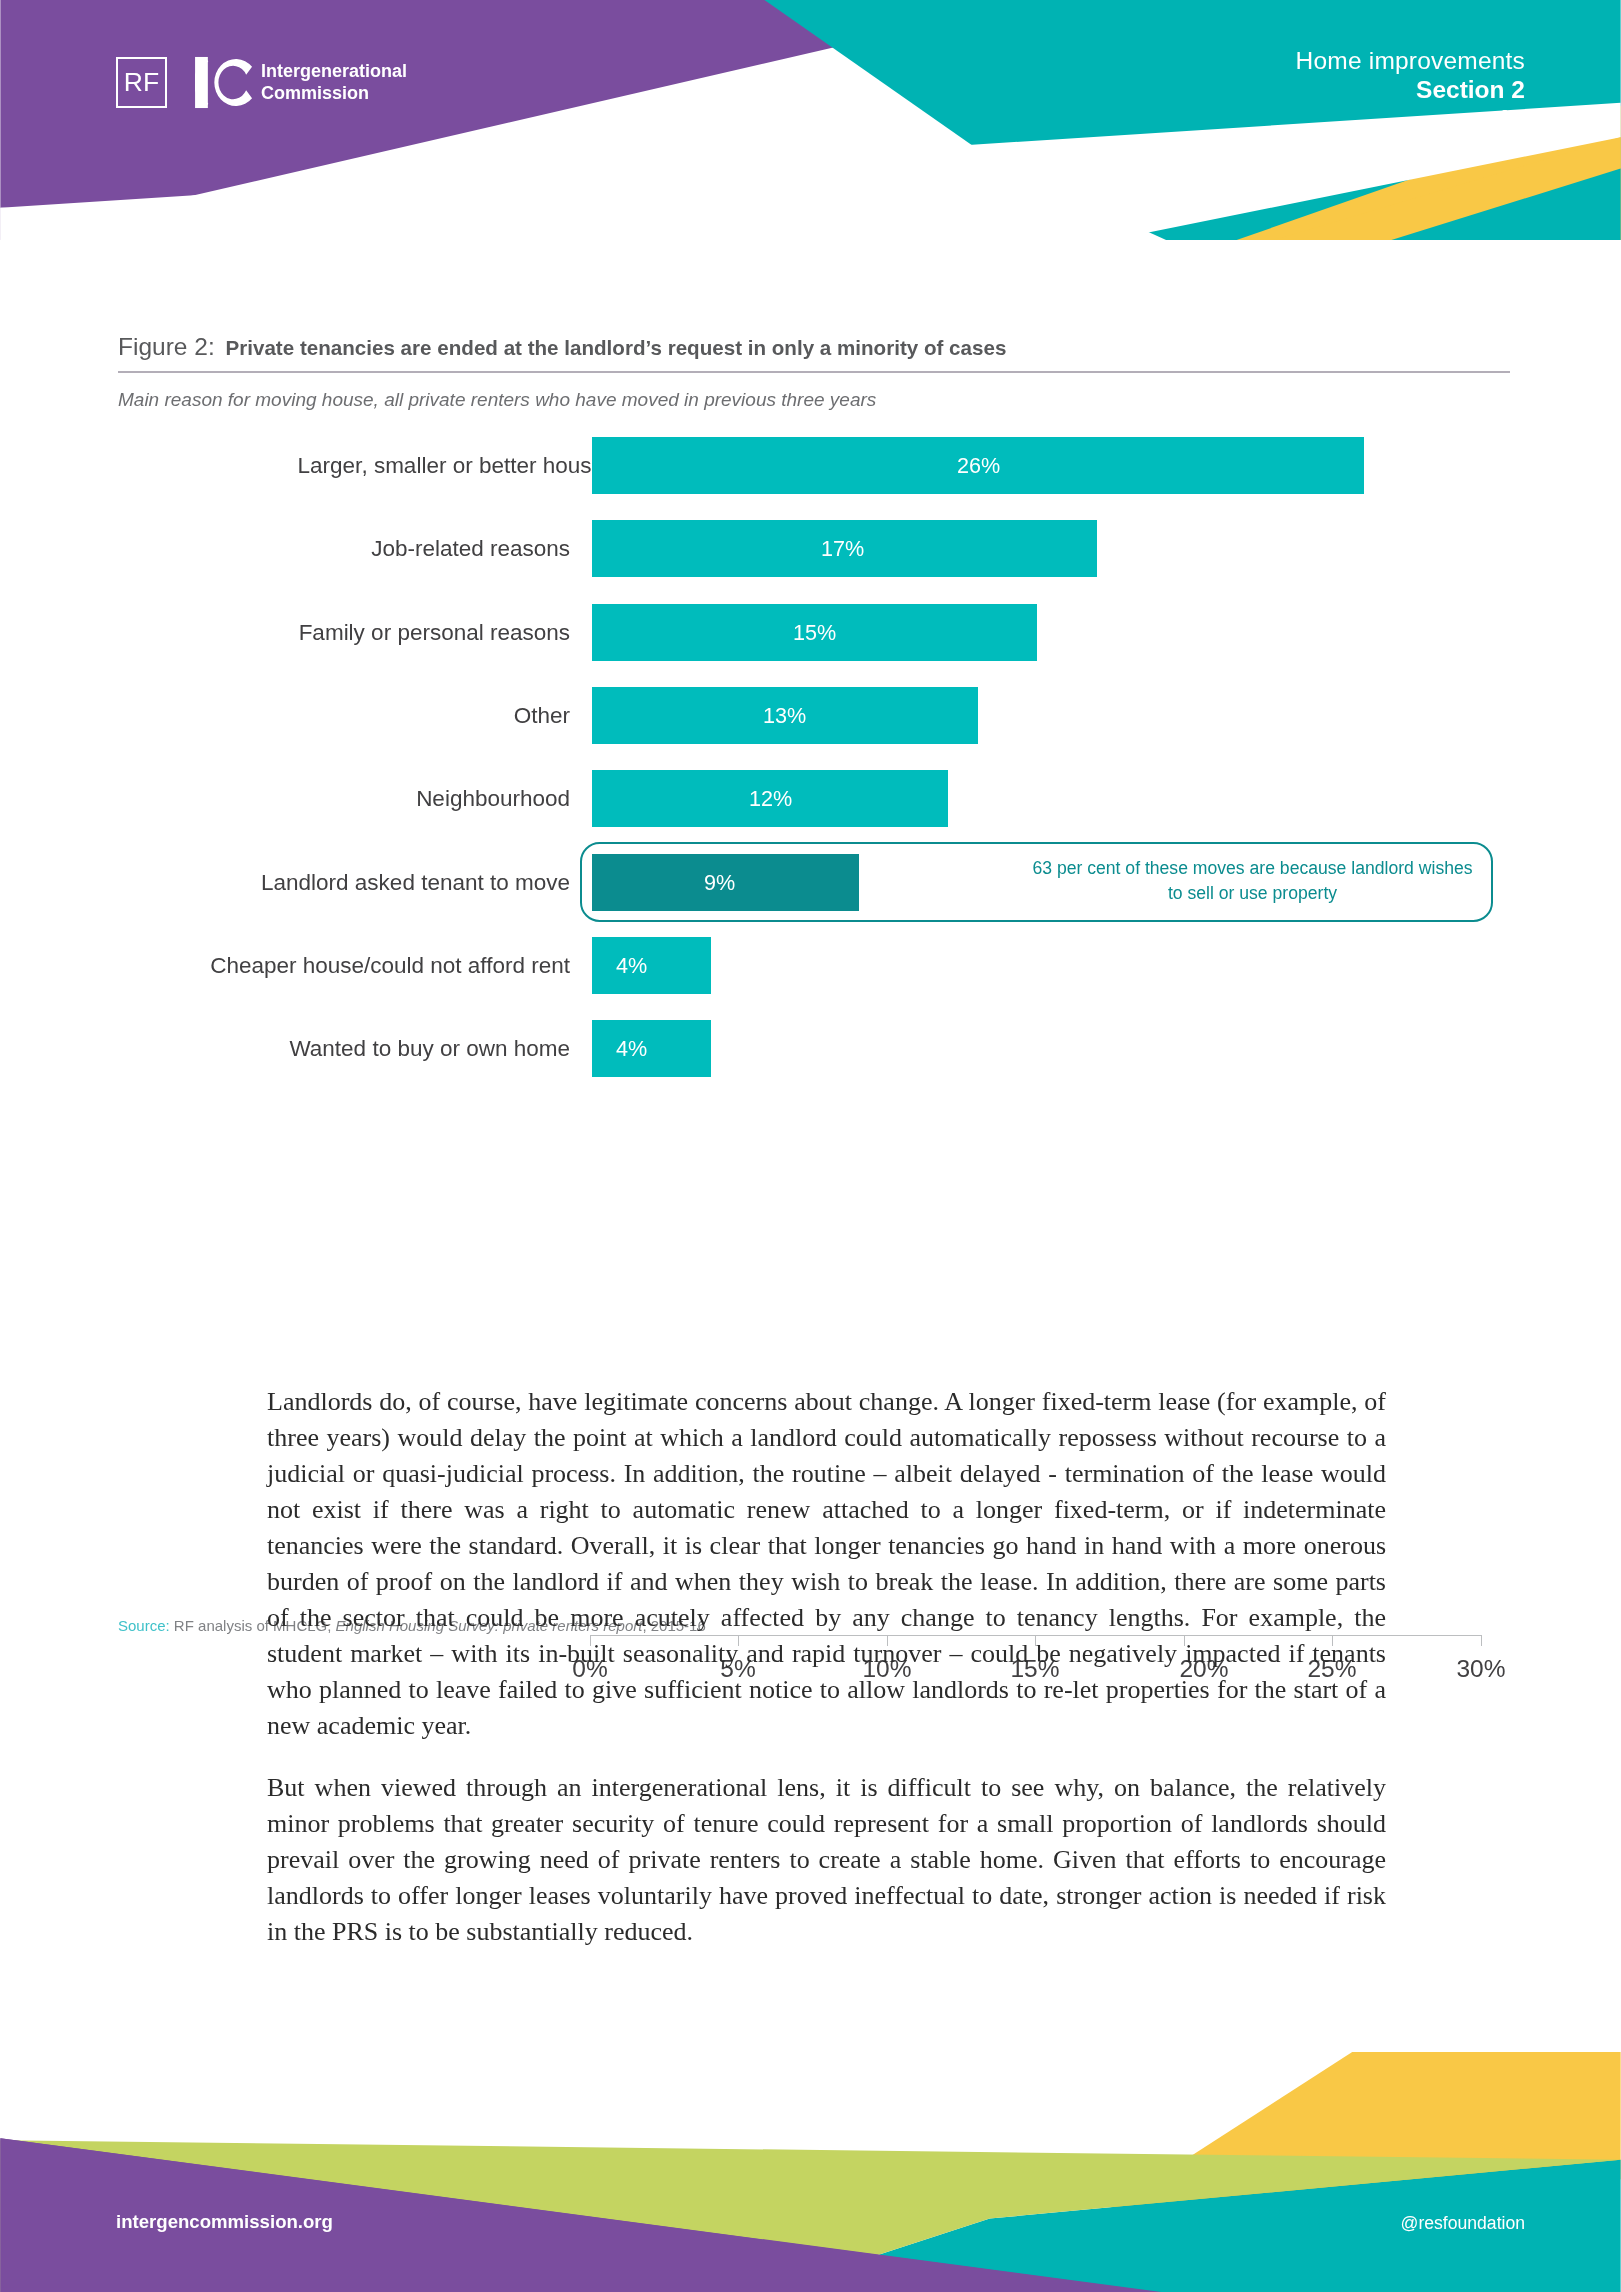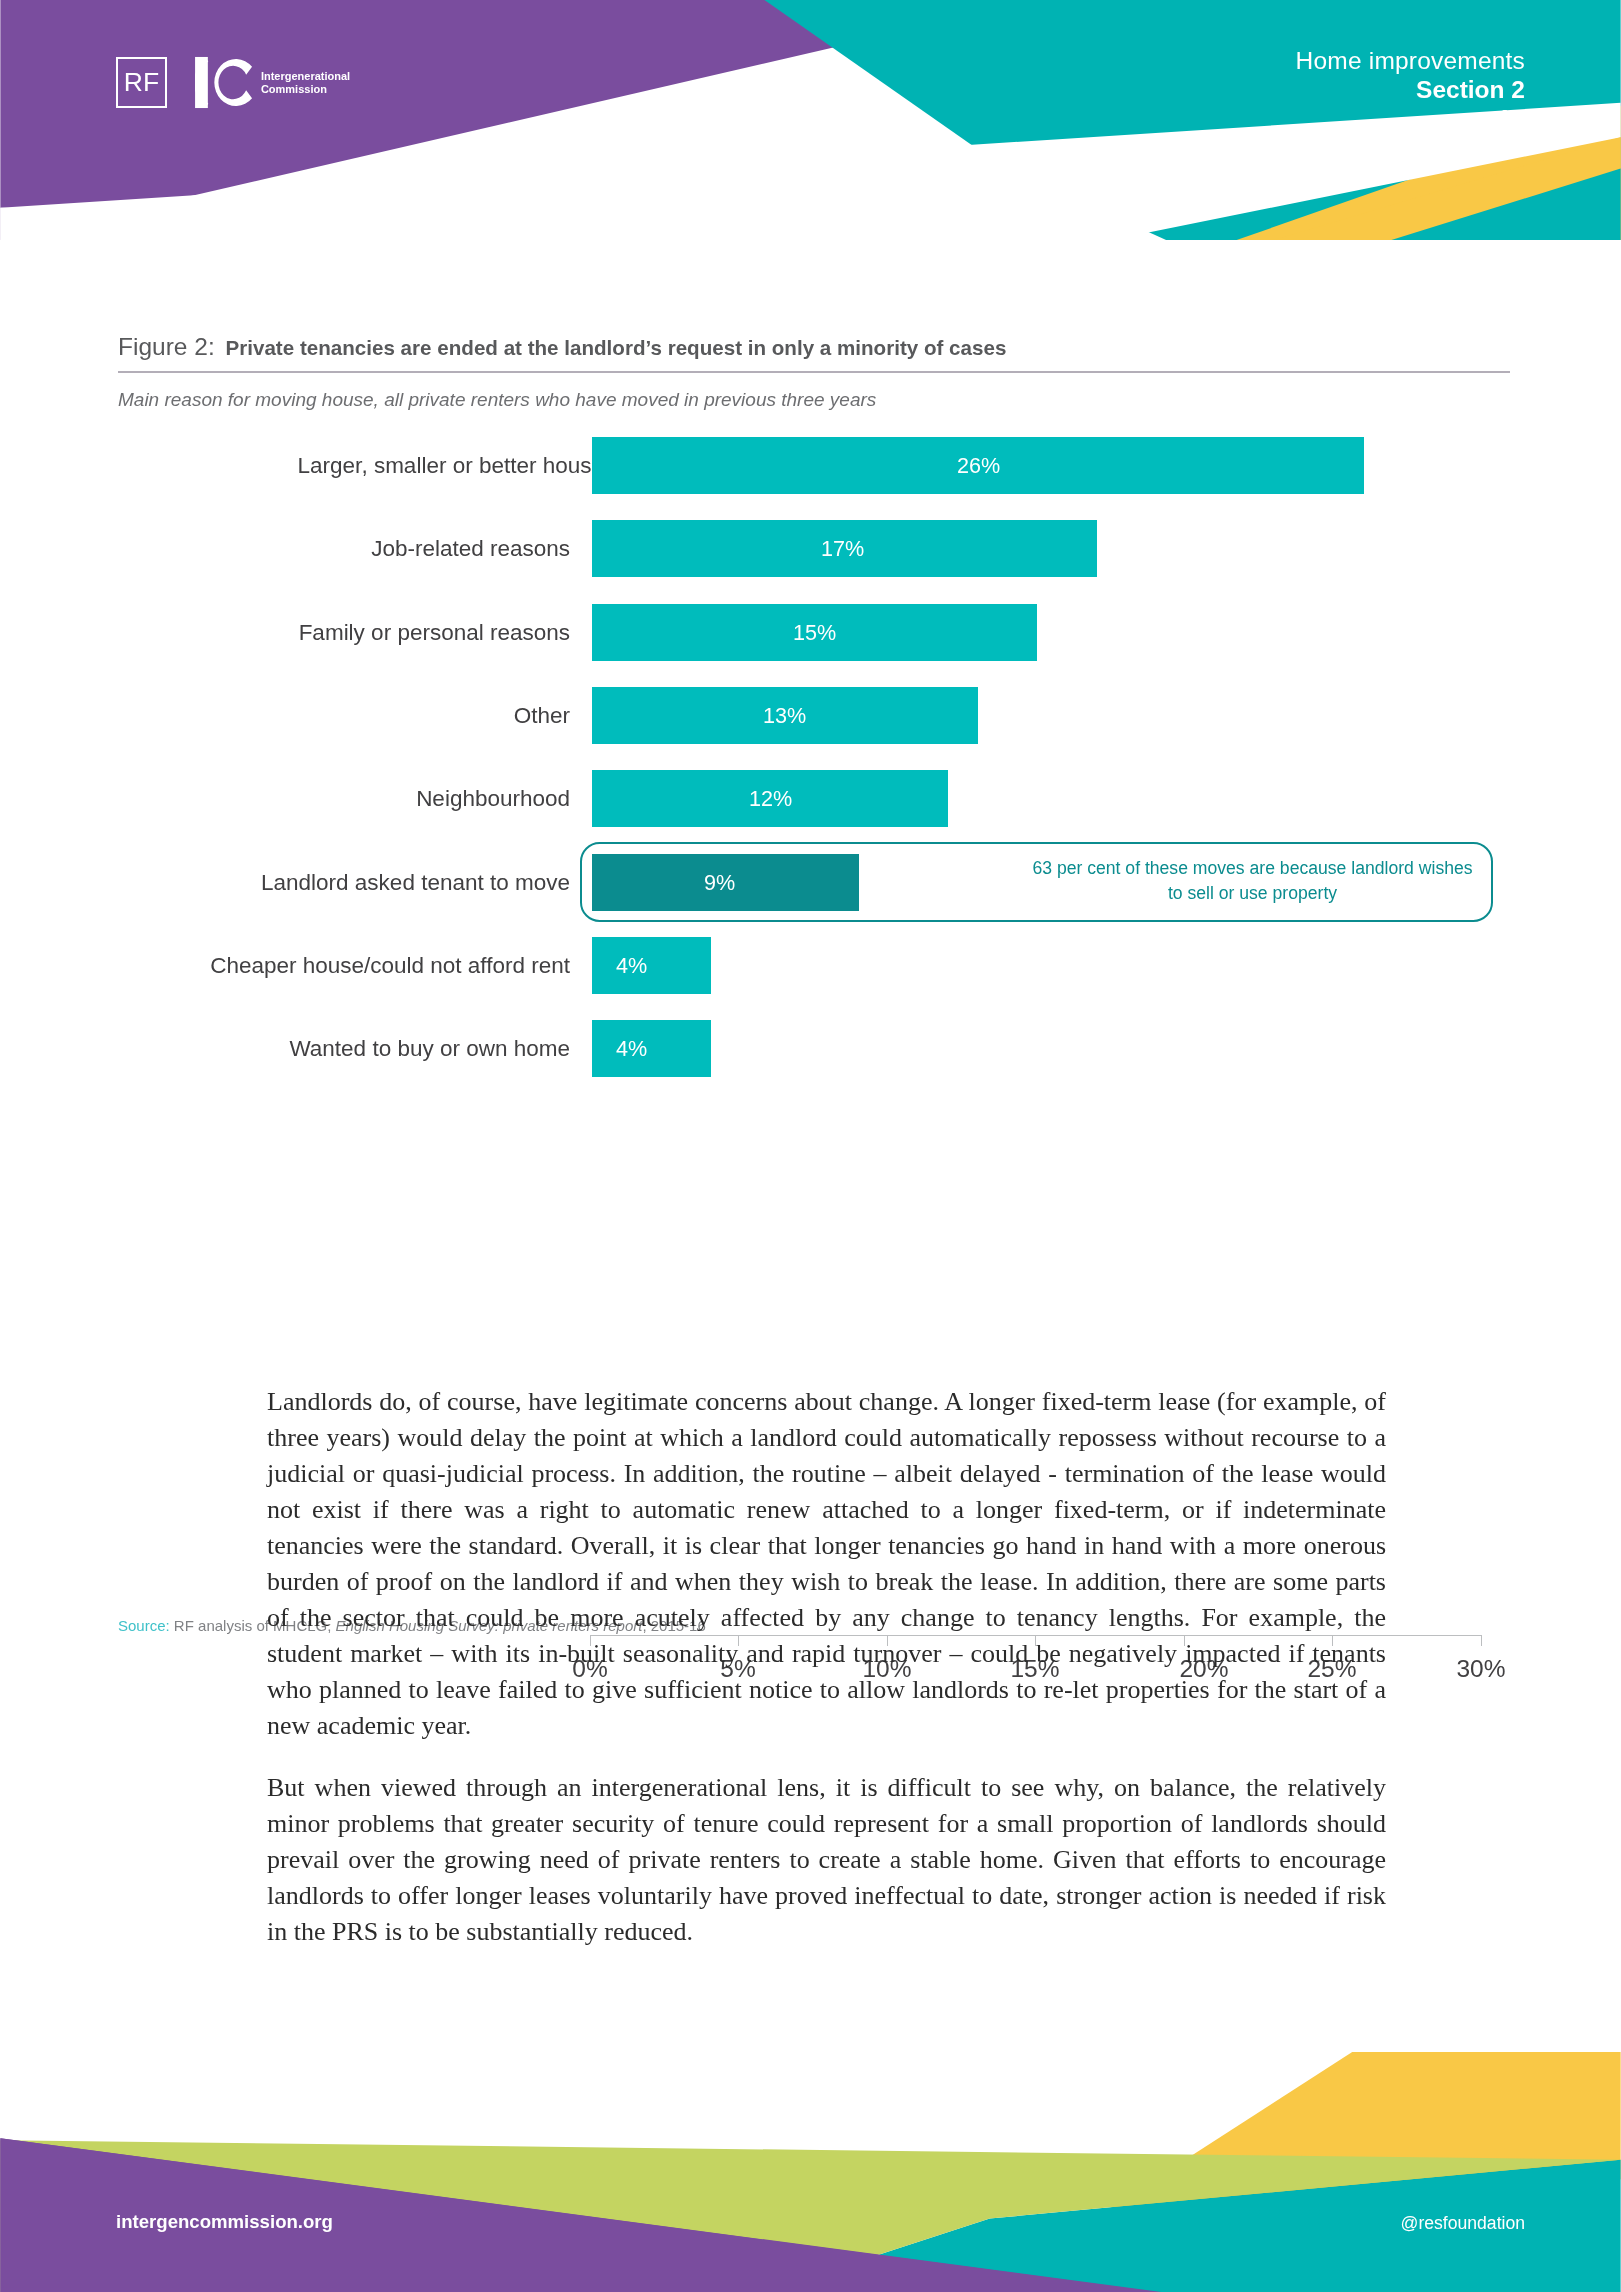--- a/index.html
+++ b/index.html
@@ -67,21 +67,21 @@
     font-weight: 500;
     display: flex;
     align-items: center;
     justify-content: center;
     letter-spacing: 0px;
     box-sizing: border-box;
   }
   .logo-ic { display: flex; align-items: center; }
   .logo-ic-text {
     color: #ffffff;
-    font-size: 11px;
+    font-size: 18px;
     font-weight: 700;
     line-height: 1.18;
     margin-left: 2.9px;
   }
 
   
   #figure-block {
     position: absolute;
     left: 0;
     top: 333px;

